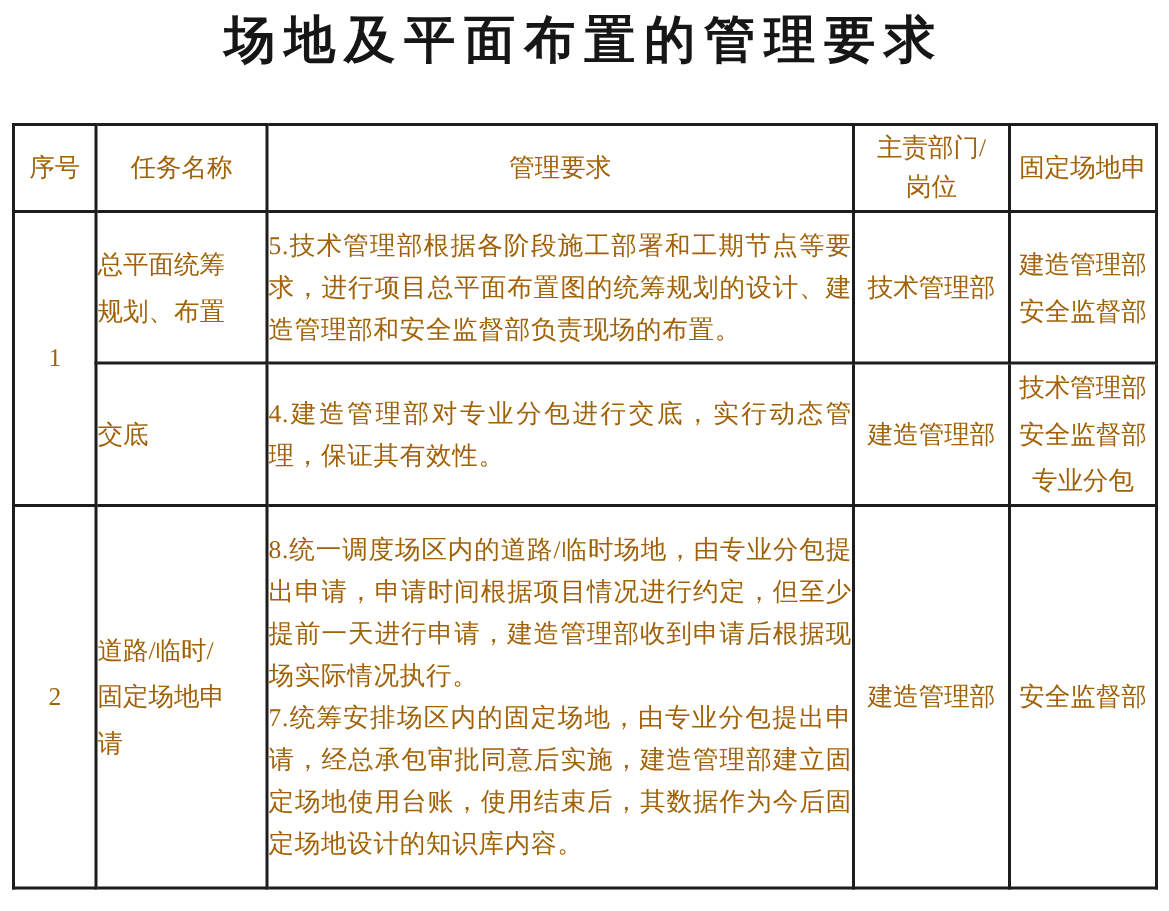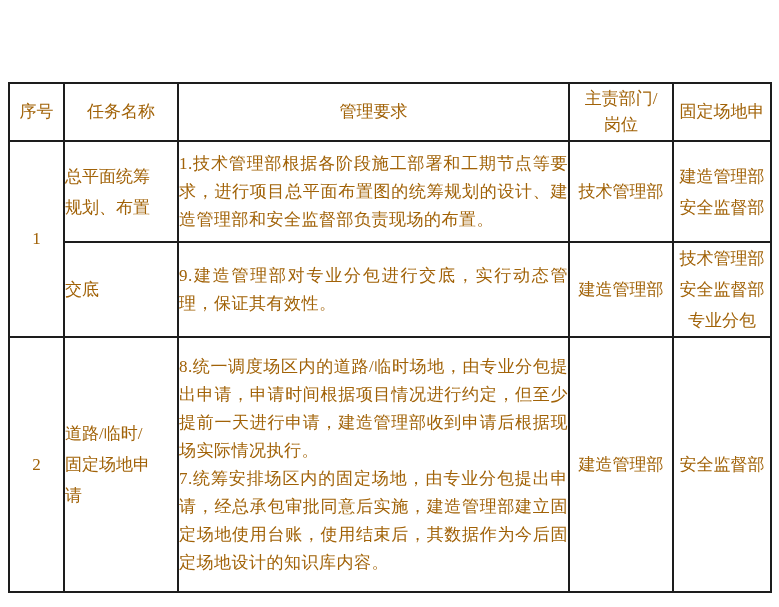--- a/index.html
+++ b/index.html
@@ -74,20 +74,21 @@
   .dept-cell {
     text-align: center;
     line-height: 31px;
   }
   .multiline { white-space: pre-line; }
 </style>
 </head>
 <body>
 
 <div class="page">
+  <h1 class="title">场地及平面布置的管理要求</h1>
 
   <table class="req-table">
     <colgroup>
       <col class="col-index">
       <col class="col-task">
       <col class="col-req">
       <col class="col-resp">
       <col class="col-coop">
     </colgroup>
     <thead>
@@ -99,30 +100,30 @@
 岗位</th>
         <th>固定场地申</th>
       </tr>
     </thead>
     <tbody>
       <tr class="row-1a">
         <td class="index-cell" rowspan="2">1</td>
         <td class="task-cell multiline">总平面统筹
 规划、布置</td>
         <td class="req-cell">
-          <p>1.技术管理部根据各阶段施工部署和工期节点等要求，进行项目总平面布置图的统筹规划的设计、建造管理部和安全监督部负责现场的布置。</p>
+          <p>5.技术管理部根据各阶段施工部署和工期节点等要求，进行项目总平面布置图的统筹规划的设计、建造管理部和安全监督部负责现场的布置。</p>
         </td>
         <td class="dept-cell">技术管理部</td>
         <td class="dept-cell multiline">建造管理部
 安全监督部</td>
       </tr>
       <tr class="row-1b">
         <td class="task-cell multiline">交底</td>
         <td class="req-cell">
-          <p>9.建造管理部对专业分包进行交底，实行动态管理，保证其有效性。</p>
+          <p>4.建造管理部对专业分包进行交底，实行动态管理，保证其有效性。</p>
         </td>
         <td class="dept-cell">建造管理部</td>
         <td class="dept-cell multiline">技术管理部
 安全监督部
 专业分包</td>
       </tr>
       <tr class="row-2">
         <td class="index-cell">2</td>
         <td class="task-cell multiline">道路/临时/
 固定场地申

